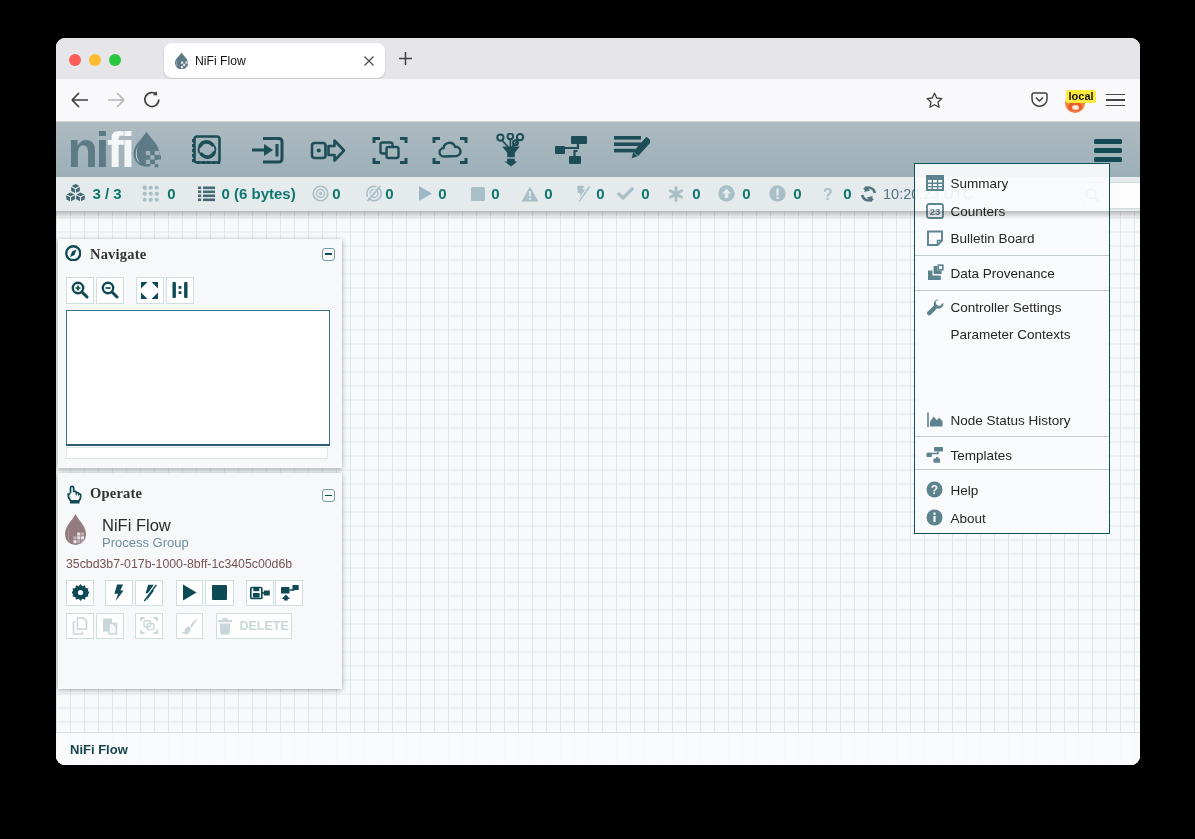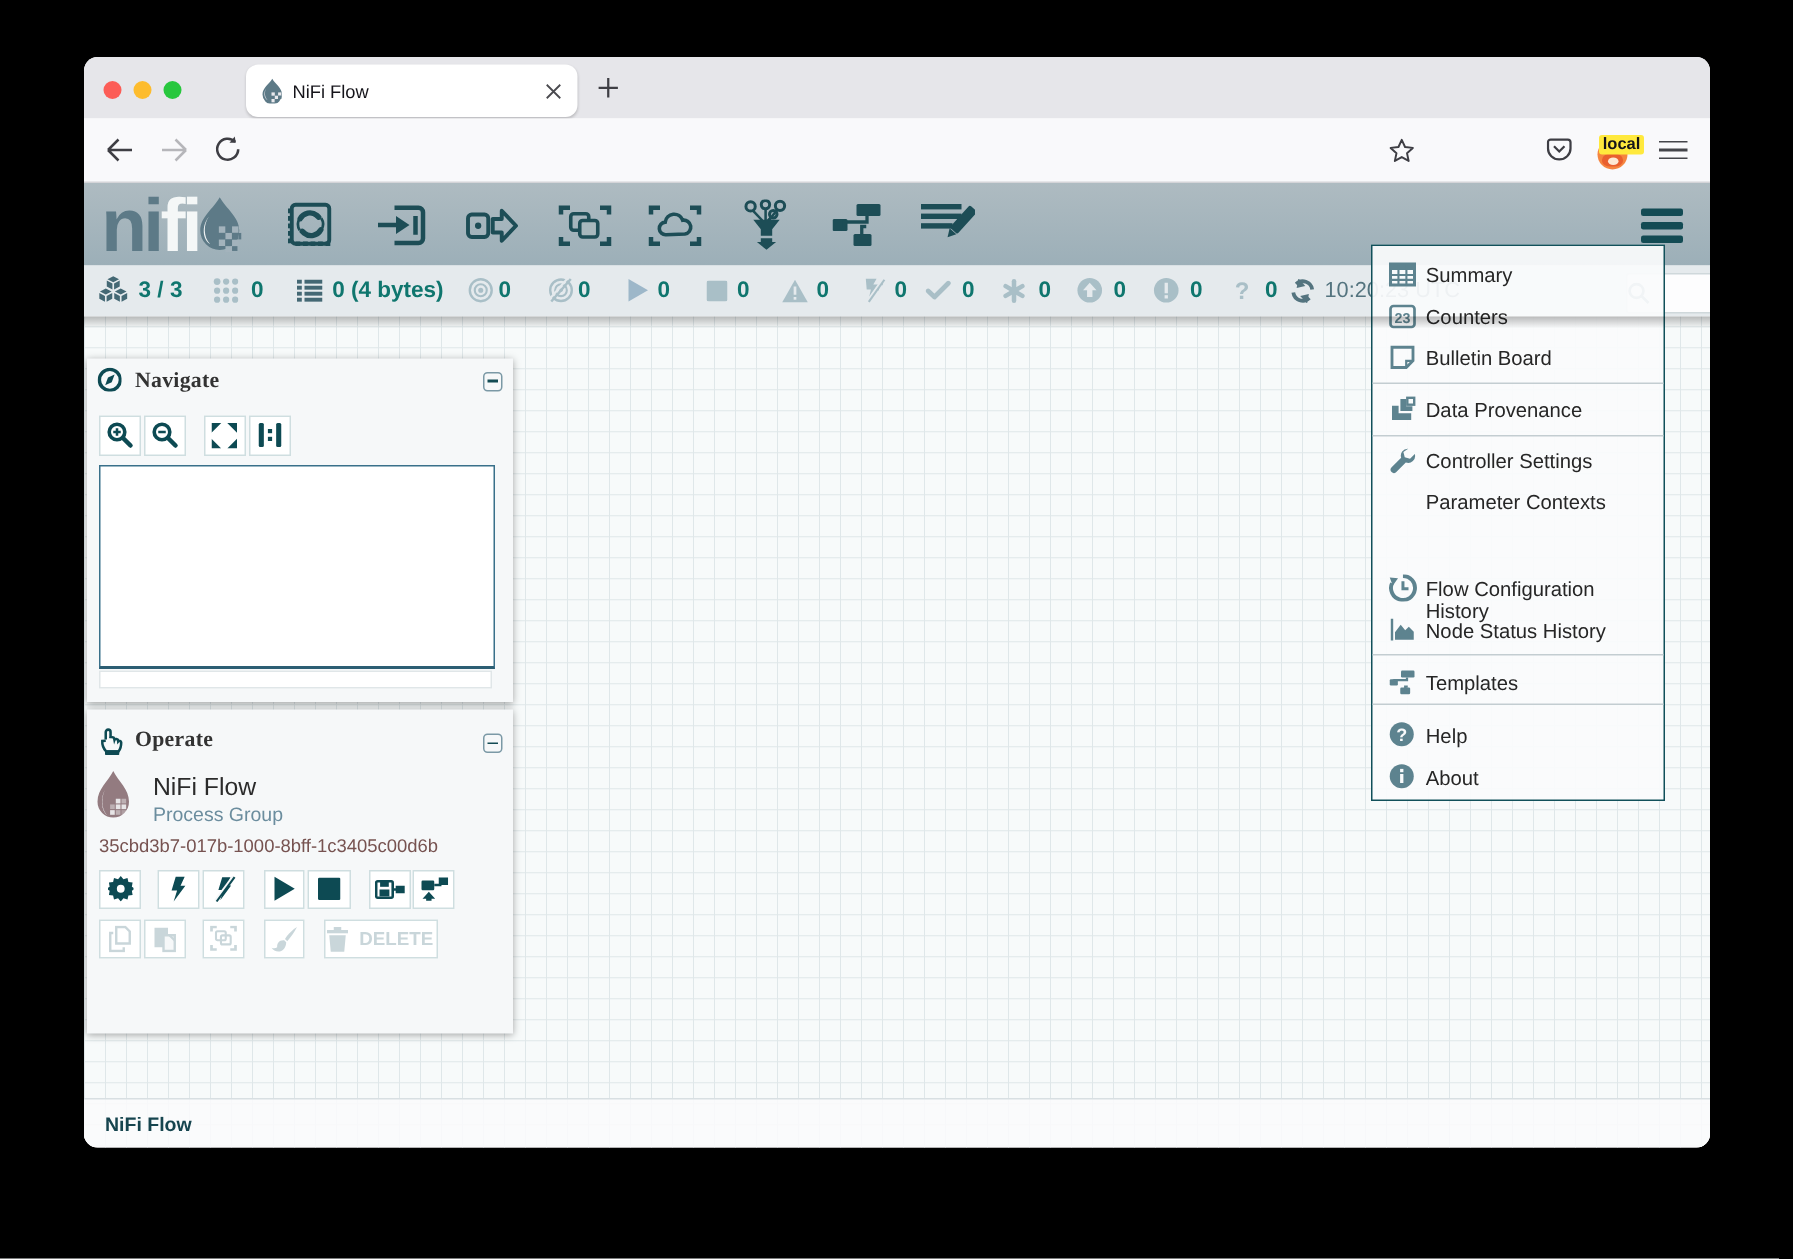--- a/index.html
+++ b/index.html
@@ -279,21 +279,21 @@
             <rect x="5" y="4.5" width="12" height="2.6"></rect>
             <rect x="0" y="4.5" width="3.2" height="2.6"></rect>
             <rect x="5" y="8.5" width="12" height="2.6"></rect>
             <rect x="0" y="8.5" width="3.2" height="2.6"></rect>
             <rect x="5" y="12.5" width="12" height="2.6"></rect>
             <rect x="0" y="12.5" width="3.2" height="2.6"></rect>
           </g>
         </svg>
       </div>
       <div class="abs" style="left:165.5px;top:0;height:33px;display:flex;align-items:center">
-        <span class="sbnum">0 (4 bytes)</span>
+        <span class="sbnum">0 (6 bytes)</span>
       </div>
       <div class="abs" style="left:256.0px;top:0;height:33.5px;display:flex;align-items:center">
         <svg width="17" height="17" viewBox="0 0 17 17">
           <g fill="none" stroke="#a9bfc7">
             <circle cx="8.5" cy="8.5" r="7.3" stroke-width="1.6"></circle>
             <circle cx="8.5" cy="8.5" r="4" stroke-width="1.4"></circle>
             <circle cx="8.5" cy="8.5" r="1.2" fill="#a9bfc7"></circle>
           </g>
         </svg>
       </div>
@@ -630,28 +630,20 @@
       <div class="mi" style="top:129.7px">
         <svg width="18" height="18" viewBox="0 0 18 18">
           <path d="M12.5 1.2 a4.6 4.6 0 0 0 -4.4 6 L1.6 13.7 a2.2 2.2 0 0 0 3.1 3.1 L11.2 10.3 a4.6 4.6 0 0 0 6-5.6 L14 7.9 L10.5 6.9 L9.6 3.4 L12.8 1.2 Z" fill="#5d838f"></path>
         </svg>
         <span class="txt">Controller Settings</span>
       </div>
       <div class="mi" style="top:156.0px">
         <svg width="1" height="1"></svg>
         <span class="txt">Parameter Contexts</span>
       </div>
-      <div class="mi" style="top:214.2px">
-        <svg width="19" height="18" viewBox="0 0 19 18">
-          <path d="M9.3 1 a8 8 0 1 1 -7.3 4.8" fill="none" stroke="#5d838f" stroke-width="2.6"></path>
-          <path d="M0.5 2 L6 2.5 L2.5 7.5 Z" fill="#5d838f"></path>
-          <path d="M9.3 4.5 V9.5 H13" fill="none" stroke="#5d838f" stroke-width="2"></path>
-        </svg>
-        <span class="txt">Flow Configuration History</span>
-      </div>
       <div class="mi" style="top:242.5px">
         <svg width="18" height="17" viewBox="0 0 18 17">
           <path d="M1.2 1.5 V16 H2.8 V1.5 Z" fill="#5d838f"></path>
           <path d="M4 15.5 V10.5 L7.8 5.5 L10.8 9.2 L13.2 6.8 L16.5 10.2 V15.5 Z" fill="#5d838f"></path>
         </svg>
         <span class="txt">Node Status History</span>
       </div>
       <div class="mdiv" style="top:272.3px"></div>
       <div class="mi" style="top:277.5px">
         <svg width="18" height="18" viewBox="0 0 18 18">

